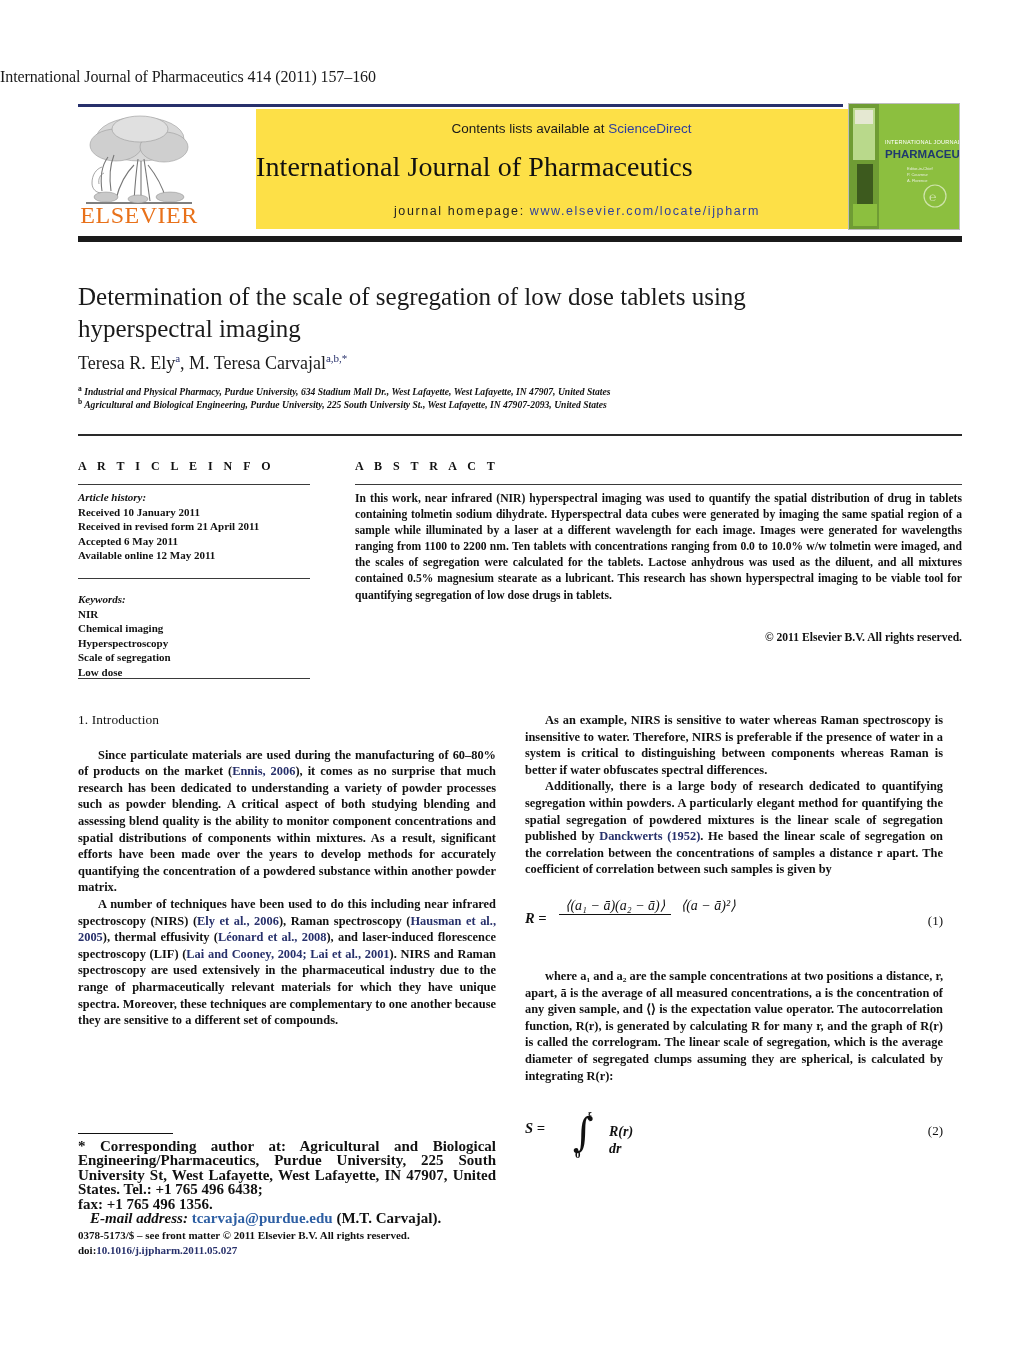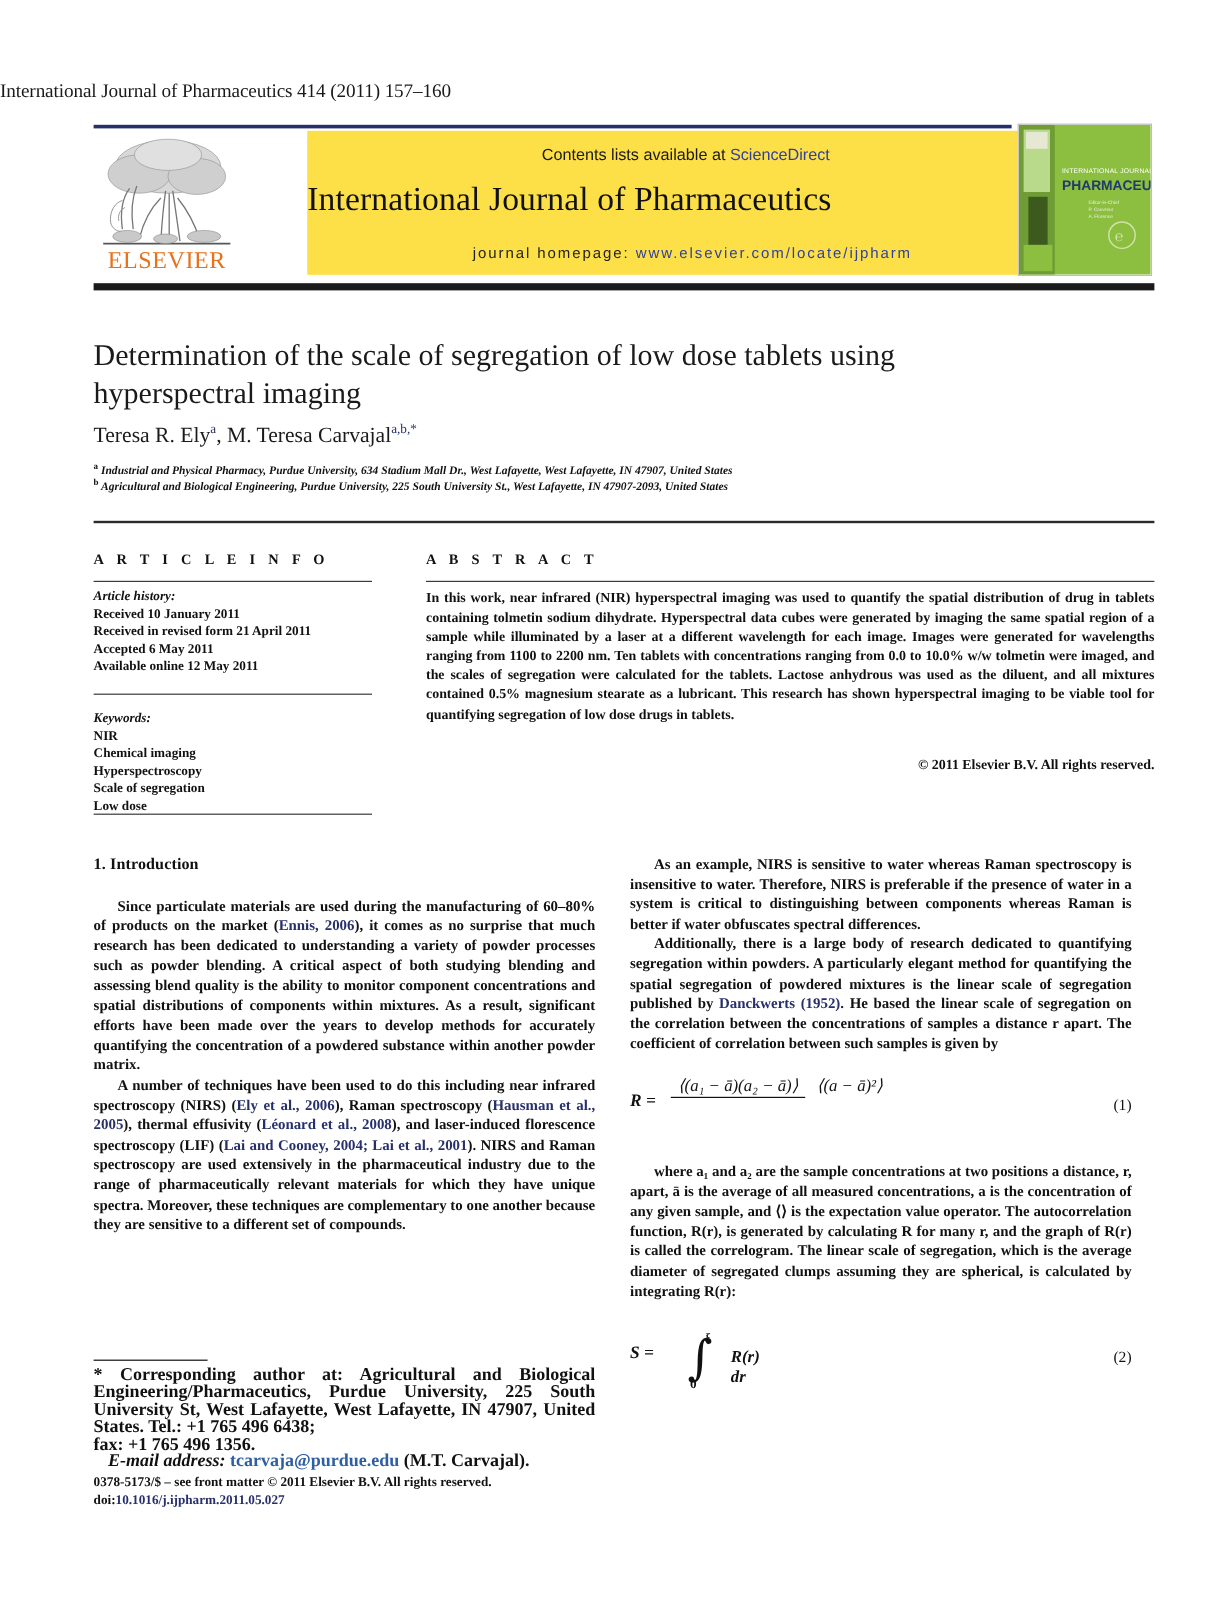--- a/index.html
+++ b/index.html
@@ -59,21 +59,21 @@
     width: 122px;
     height: 122px;
   }
   .elsevier-word {
     position: absolute;
     left: 0;
     bottom: 0px;
     width: 122px;
     text-align: center;
     font-family: "Liberation Serif", serif;
-    font-size: 20px;
+    font-size: 24px;
     letter-spacing: 0.5px;
     color: #e8711a;
     font-weight: 400;
   }
   .sd-panel {
     position: absolute;
     left: 134px;
     top: 2px;
     width: 631px;
     height: 120px;
@@ -254,21 +254,21 @@
     line-height: 16.6px;
     text-align: justify;
     color: #111;
     font-weight: bold;
   }
   .col-left  { left: 78px;  top: 712px; }
   .col-right { left: 525px; top: 712px; }
 
   .body-head {
     font-family: "Liberation Serif", serif;
-    font-weight: bold;
+    font-weight: normal;
     font-size: 13.4px;
     margin: 0 0 18px 0;
     letter-spacing: 0.1px;
   }
   .col p {
     margin: 0;
     text-indent: 20px;
   }
   .ref { color: #27306b; }
 

